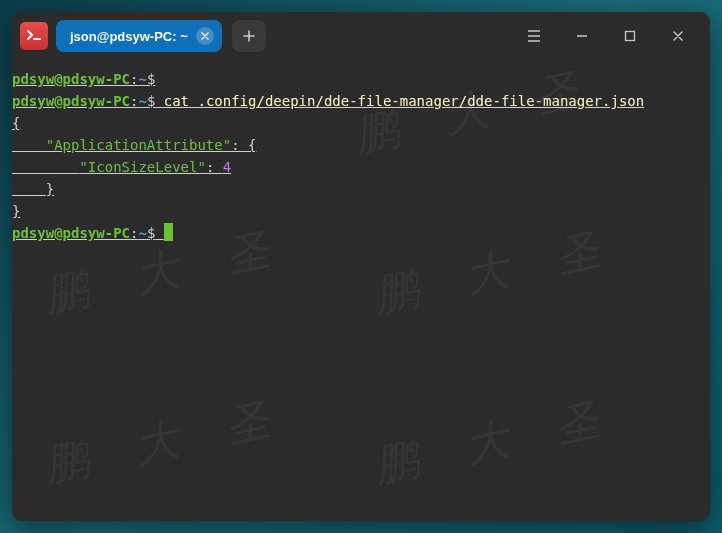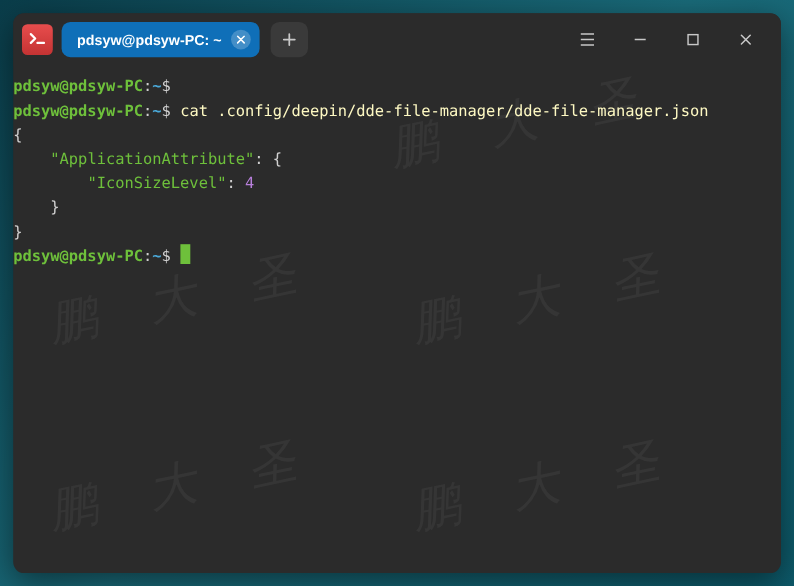--- a/index.html
+++ b/index.html
@@ -100,21 +100,21 @@
     font-family: sans-serif;
     font-size: 44px;
     letter-spacing: 18px;
     font-style: italic;
     transform: rotate(-12deg);
     white-space: nowrap;
     pointer-events: none;
     user-select: none;
   }
   .term-content { position: relative; z-index: 2; }
-  .line { white-space: pre; }
+  .line { white-space: pre; text-decoration: underline; }
   .user { color: #6ec03b; font-weight: bold; }
   .colon { color: #d0d0d0; }
   .path { color: #4aa8d8; font-weight: bold; }
   .dollar { color: #d0d0d0; }
   .cmd { color: #fef9c3; }
   .json-brace { color: #d0d0d0; }
   .json-key { color: #6ec03b; }
   .json-punc { color: #d0d0d0; }
   .json-num { color: #b77fdb; }
   .cursor-block {
@@ -131,21 +131,21 @@
 
   <div class="titlebar">
     <div class="app-icon">
       <svg viewBox="0 0 16 16">
         <path d="M2 3 L6 7 L2 11" stroke="#fff" stroke-width="2" fill="none" stroke-linecap="round" stroke-linejoin="round"></path>
         <line x1="8" y1="11" x2="14" y2="11" stroke="#fff" stroke-width="2" stroke-linecap="round"></line>
       </svg>
     </div>
 
     <div class="tab">
-      <span>pdsyw@pdsyw-PC: ~</span>
+      <span>json@pdsyw-PC: ~</span>
       <div class="tab-close">
         <svg viewBox="0 0 8 8">
           <path d="M1 1 L7 7 M7 1 L1 7" stroke="#fff" stroke-width="1.4" stroke-linecap="round"></path>
         </svg>
       </div>
     </div>
 
     <div class="new-tab">
       <svg width="14" height="14" viewBox="0 0 14 14">
         <path d="M7 2 V12 M2 7 H12" stroke="#c8c8c8" stroke-width="1.6" stroke-linecap="round"></path>

